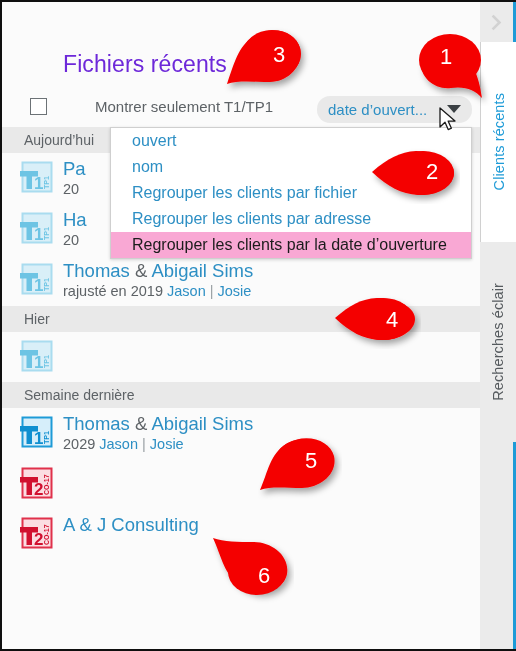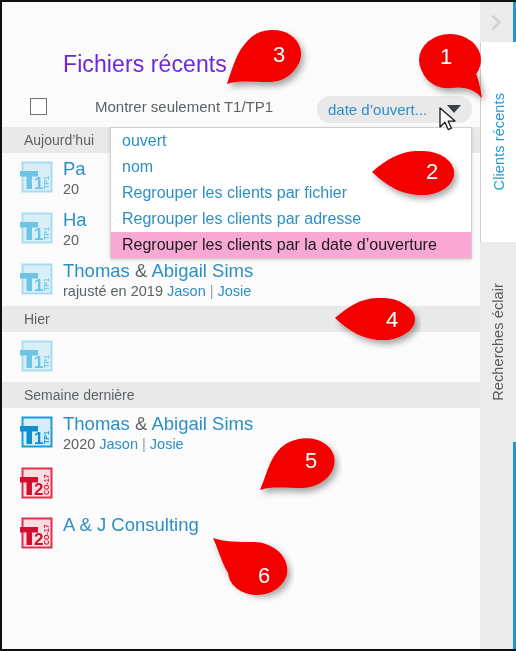--- a/index.html
+++ b/index.html
@@ -128,21 +128,21 @@
   .dropdown{
     position:absolute;left:108px;top:125px;width:362px;
     background:#ffffff;
     border:1px solid #cfcfcf;
     box-shadow:0 1px 3px rgba(0,0,0,.16);
     z-index:30;
     box-sizing:border-box;
   }
   .dd-item{
     height:26px;display:flex;align-items:center;
-    padding-left:11px;font-size:16px;color:#2d8fc4;
+    padding-left:21px;font-size:16px;color:#2d8fc4;
     white-space:nowrap;box-sizing:border-box;
   }
   .dd-item.sel{background:#f9a8d4;color:#1c1c1c;}
 
   
   .cursor{position:absolute;left:437px;top:105px;z-index:40;}
 
   
   .callout{position:absolute;z-index:50;}
   .callout .num{
@@ -232,21 +232,21 @@
         <div class="row">
           <div class="ic"><svg width="34" height="34" viewBox="0 0 34 34">
               <rect x="2.5" y="2.5" width="29" height="29" fill="#d6eefa" stroke="#1e9bd7" stroke-width="2"></rect>
               <rect x="-1" y="11" width="19" height="5.5" fill="#0f8fd0"></rect>
               <rect x="6.5" y="11" width="5.5" height="18" fill="#0f8fd0"></rect>
               <text x="14" y="29" font-family="&quot;Liberation Sans&quot;, sans-serif" font-size="17" font-weight="bold" fill="#0f8fd0">1</text>
               <text font-family="&quot;Liberation Sans&quot;, sans-serif" font-size="7" font-weight="bold" fill="#0f8fd0" transform="translate(29,29) rotate(-90)">TP1</text>
             </svg></div>
           <div class="txt">
             <div class="title"><span>Thomas</span> <span class="amp">&amp;</span> <span>Abigail Sims</span></div>
-            <div class="sub"><span>2020</span> <span class="lnk">Jason</span><span class="sep"> | </span><span class="lnk">Josie</span></div>
+            <div class="sub"><span>2029</span> <span class="lnk">Jason</span><span class="sep"> | </span><span class="lnk">Josie</span></div>
           </div>
         </div>
         <div class="row">
           <div class="ic"><svg width="34" height="34" viewBox="0 0 34 34">
               <rect x="2.5" y="2.5" width="29" height="29" fill="#fbdde2" stroke="#e0314b" stroke-width="2"></rect>
               <rect x="-1" y="11" width="19" height="5.5" fill="#d1102f"></rect>
               <rect x="6.5" y="11" width="5.5" height="18" fill="#d1102f"></rect>
               <text x="14" y="29" font-family="&quot;Liberation Sans&quot;, sans-serif" font-size="17" font-weight="bold" fill="#d1102f">2</text>
               <text font-family="&quot;Liberation Sans&quot;, sans-serif" font-size="7" font-weight="bold" fill="#d1102f" transform="translate(29,29) rotate(-90)">CO-17</text>
             </svg></div>

